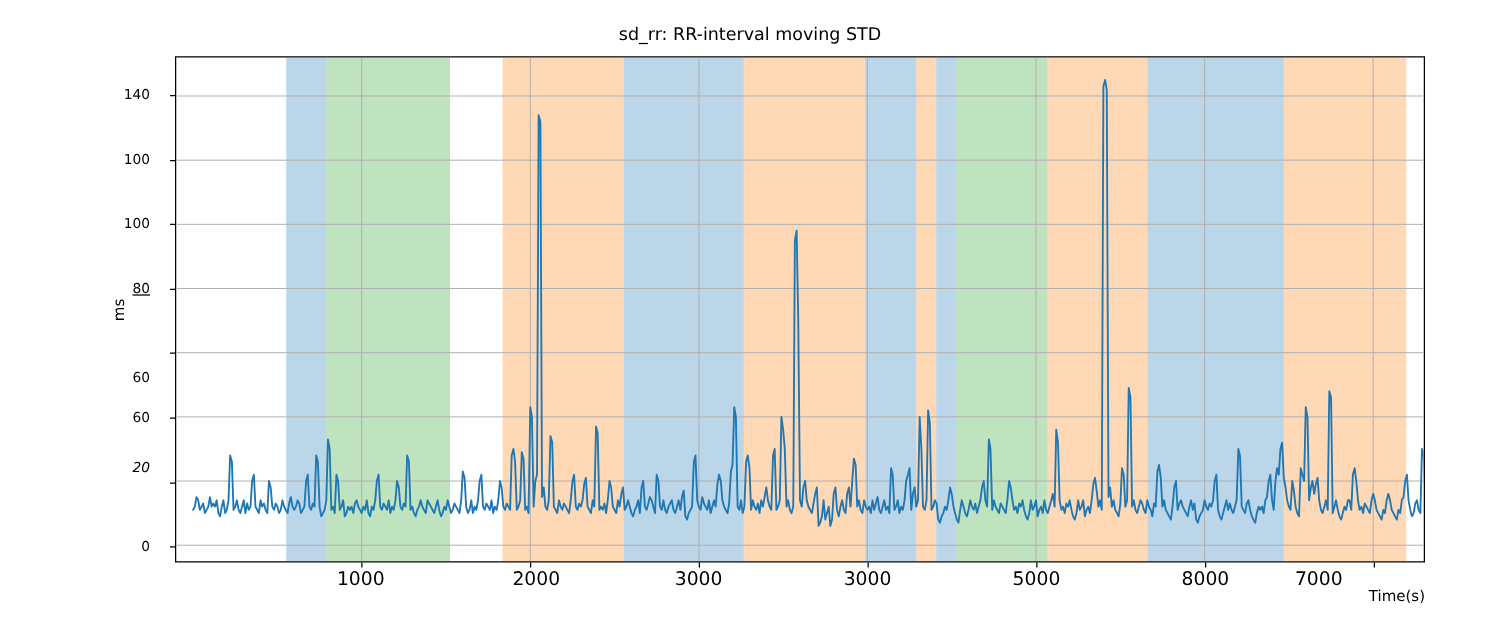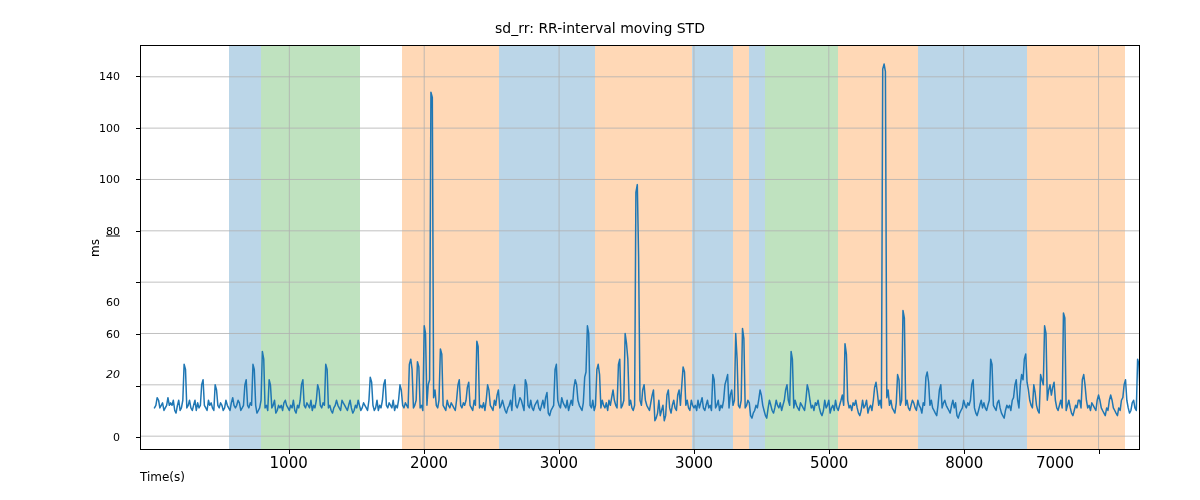--- a/index.html
+++ b/index.html
@@ -44,21 +44,21 @@
   .band {
     position: absolute;
     top: 0;
     height: 100%;
     opacity: 0.30;
   }
   .xlabel {
     position: absolute;
     left: 140px;
     width: 1000px;
-    text-align: left;
+    text-align: right;
     top: 470px;
     font-size: 12px;
   }
   .ylabel {
     position: absolute;
     left: 88px;
     top: 45px;
     height: 405px;
     width: 14px;
     font-size: 12px;

